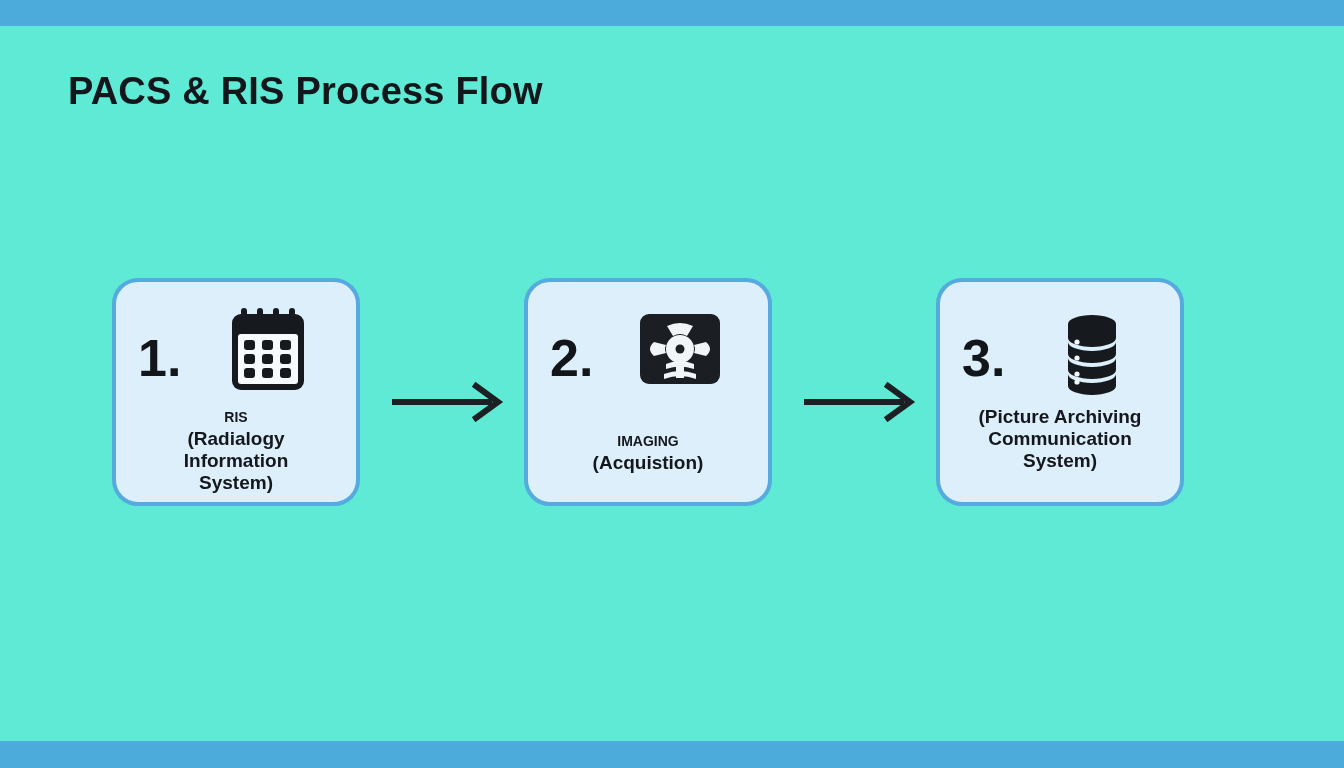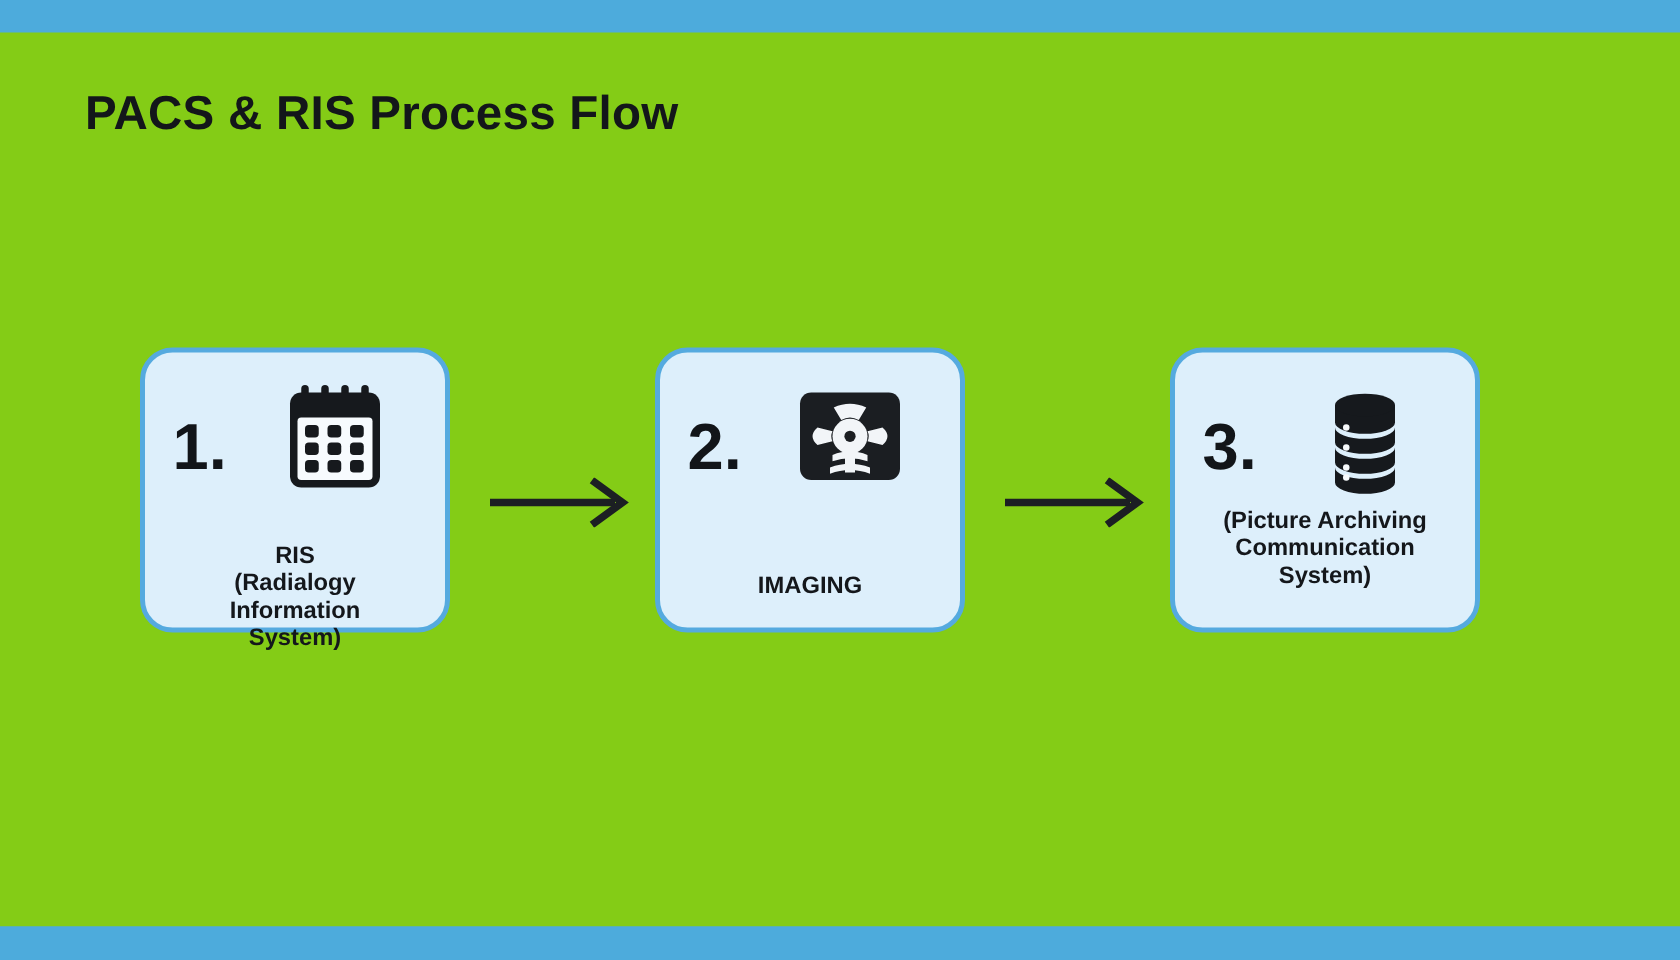--- a/index.html
+++ b/index.html
@@ -10,21 +10,21 @@
     width: 1344px;
     height: 768px;
     overflow: hidden;
     background: #ffffff;
     font-family: "Liberation Sans", sans-serif;
   }
   .slide {
     position: relative;
     width: 1344px;
     height: 768px;
-    background: #84cc16;
+    background: #5eead4;
   }
   .bar {
     position: absolute;
     left: 0;
     width: 1344px;
   }
   .bar-top {
     top: 0;
     height: 26px;
     background: #4dabdc;
@@ -91,24 +91,23 @@
   .labels {
     position: absolute;
     left: 50%;
     transform: translateX(-50%);
     top: 124px;
     width: 360px;
     text-align: center;
     color: #14171b;
   }
   .label-main {
-    font-size: 19px;
+    font-size: 14px;
     font-weight: bold;
     line-height: 22px;
-    margin-top: 28px;
   }
   .label-sub {
     font-size: 19px;
     font-weight: bold;
     line-height: 22px;
     white-space: pre-line;
   }
   .card-2 .labels { top: 148px; }
 
   .arrow {
@@ -187,20 +186,21 @@
               <path d="M74 36 Q82 43 74 50 L62 47 Q64 43 62 39 Z"></path>
               <rect x="44" y="52" width="8" height="20"></rect>
               <path d="M34 58 Q48 52 62 58 L62 63 Q48 58 34 63 Z"></path>
               <path d="M32 68 Q48 62 64 68 L64 73 Q48 67 32 73 Z"></path>
             </g>
             <circle cx="48" cy="43" r="4.5" fill="#1b1e22"></circle>
           </svg>
         </div>
         <div class="labels">
           <div class="label-main">IMAGING</div>
+          <div class="label-sub">(Acquistion)</div>
         </div>
       </div>
     </div>
 
     <div class="arrow arrow-2">
       <svg viewBox="0 0 118 40" width="118" height="40" aria-hidden="true">
         <line x1="4" y1="20" x2="104" y2="20" stroke="#1c1f23" stroke-width="6"></line>
         <polyline points="88,4 110,20 88,36" fill="none" stroke="#1c1f23" stroke-width="6" stroke-linecap="square" stroke-linejoin="miter"></polyline>
       </svg>
     </div>

